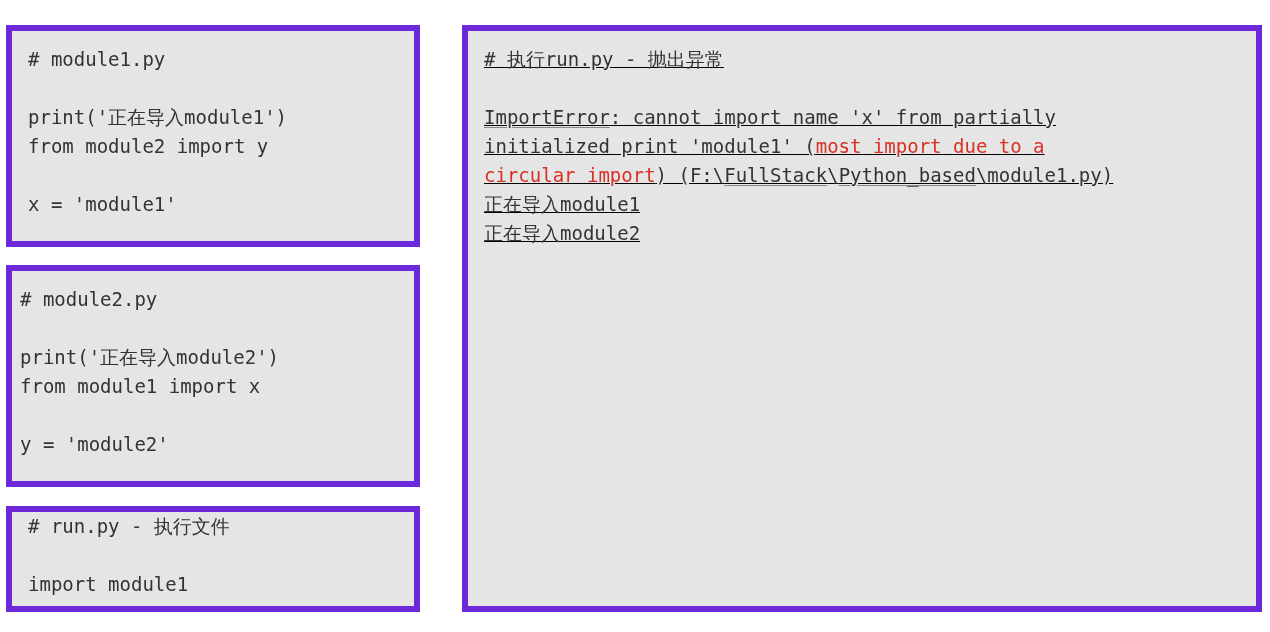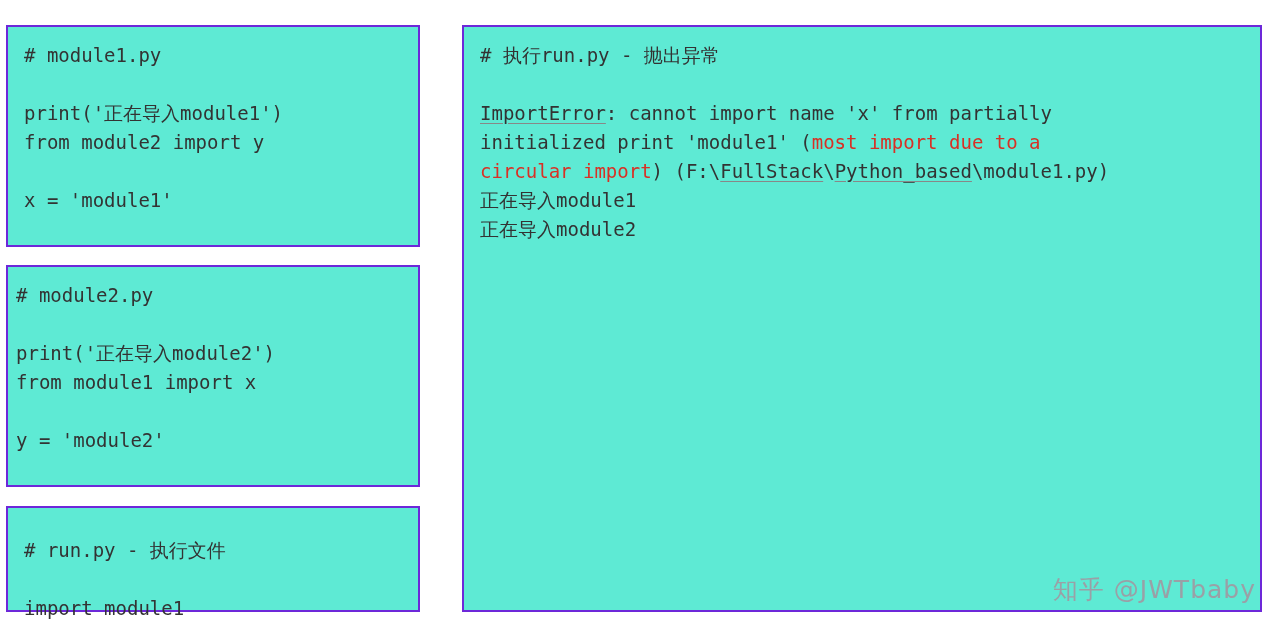--- a/index.html
+++ b/index.html
@@ -14,22 +14,22 @@
     position: relative;
     overflow: hidden;
   }
   .page {
     position: relative;
     width: 1270px;
     height: 632px;
   }
   .panel {
     position: absolute;
-    border: 2px solid #6d28d9;
-    background: #5eead4;
+    border: 6px solid #6d28d9;
+    background: #e5e5e5;
     box-sizing: border-box;
   }
   .code {
     font-family: "DejaVu Sans Mono", monospace;
     font-size: 19px;
     line-height: 29px;
     color: #333333;
     white-space: pre-wrap;
   }
   
@@ -45,29 +45,30 @@
     top: 265px;
     width: 414px;
     height: 222px;
     padding: 14px 8px;
   }
   #panel-run {
     left: 6px;
     top: 506px;
     width: 414px;
     height: 106px;
-    padding: 28px 16px;
+    padding: 0 16px;
   }
   
   #panel-right {
     left: 462px;
     top: 25px;
     width: 800px;
     height: 587px;
     padding: 14px 16px;
+    text-decoration: underline;
   }
   .blank-line {
     display: block;
     height: 29px;
   }
   .err-red {
     color: #d93025;
   }
   .underline {
     text-decoration: underline;
@@ -136,15 +137,14 @@
     <span class="blank-line"></span>
     <div class="code"><span class="underline">ImportError</span><span>: cannot import name 'x' from partially</span>
 <span>initialized print 'module1' (</span><span class="err-red">most import due to a</span>
 <span class="err-red">circular import</span><span>) (F:\<span class="underline">FullStack</span>\<span class="underline">Python_based</span>\module1.py)</span>
 <span>正在导入module1</span>
 <span>正在导入module2</span></div>
     <span class="section-gap"></span>
     <span class="blank-line"></span>
   </div>
 
-  <div class="watermark"><span class="wm-logo cn">知乎</span> <span>@JWTbaby</span></div>
 
 </div>
 
 </body></html>

